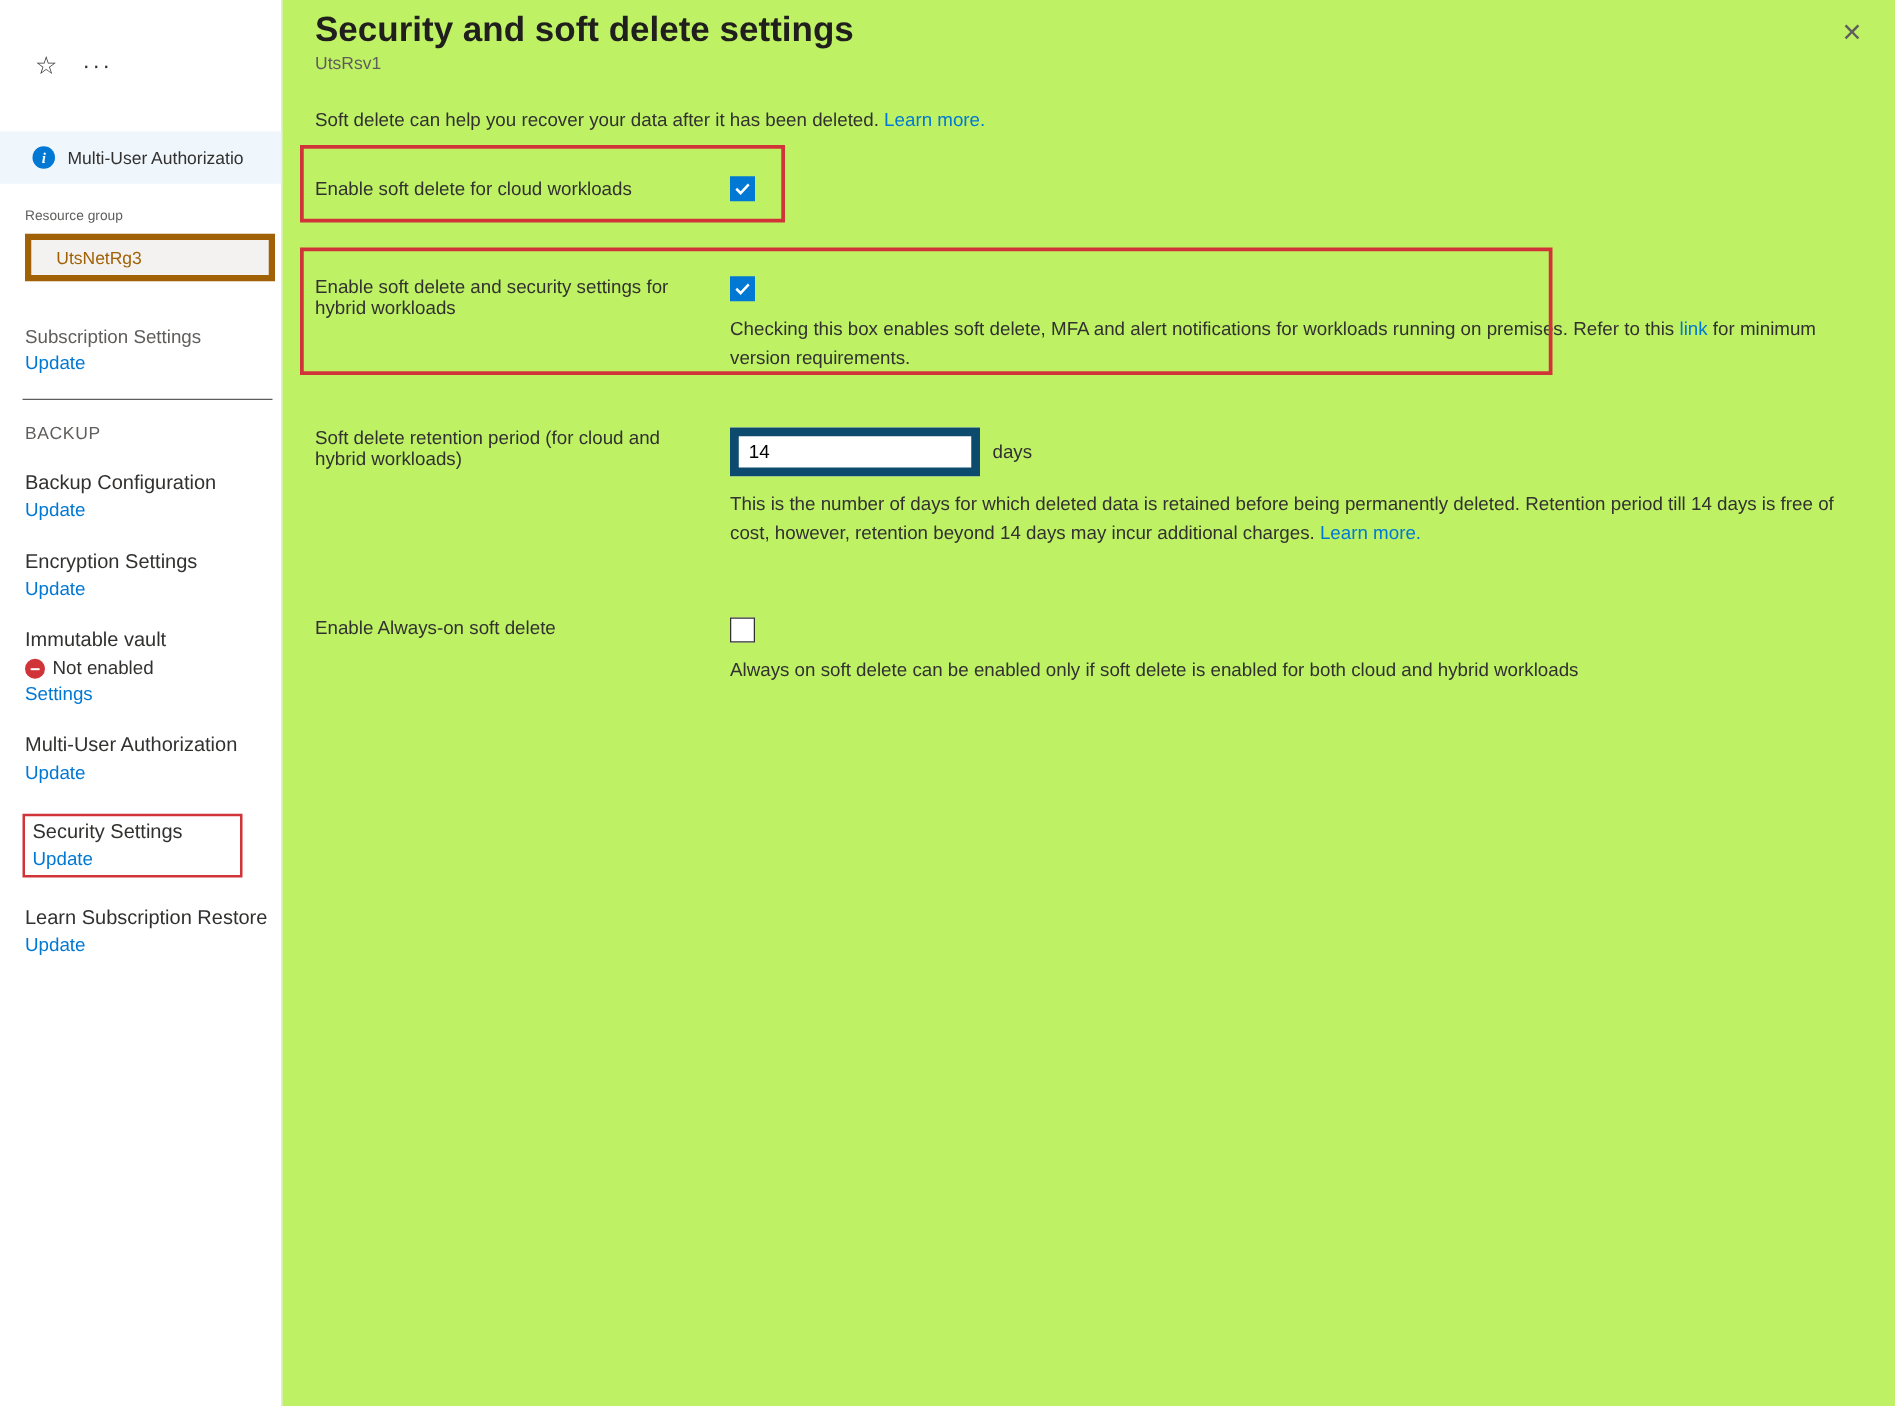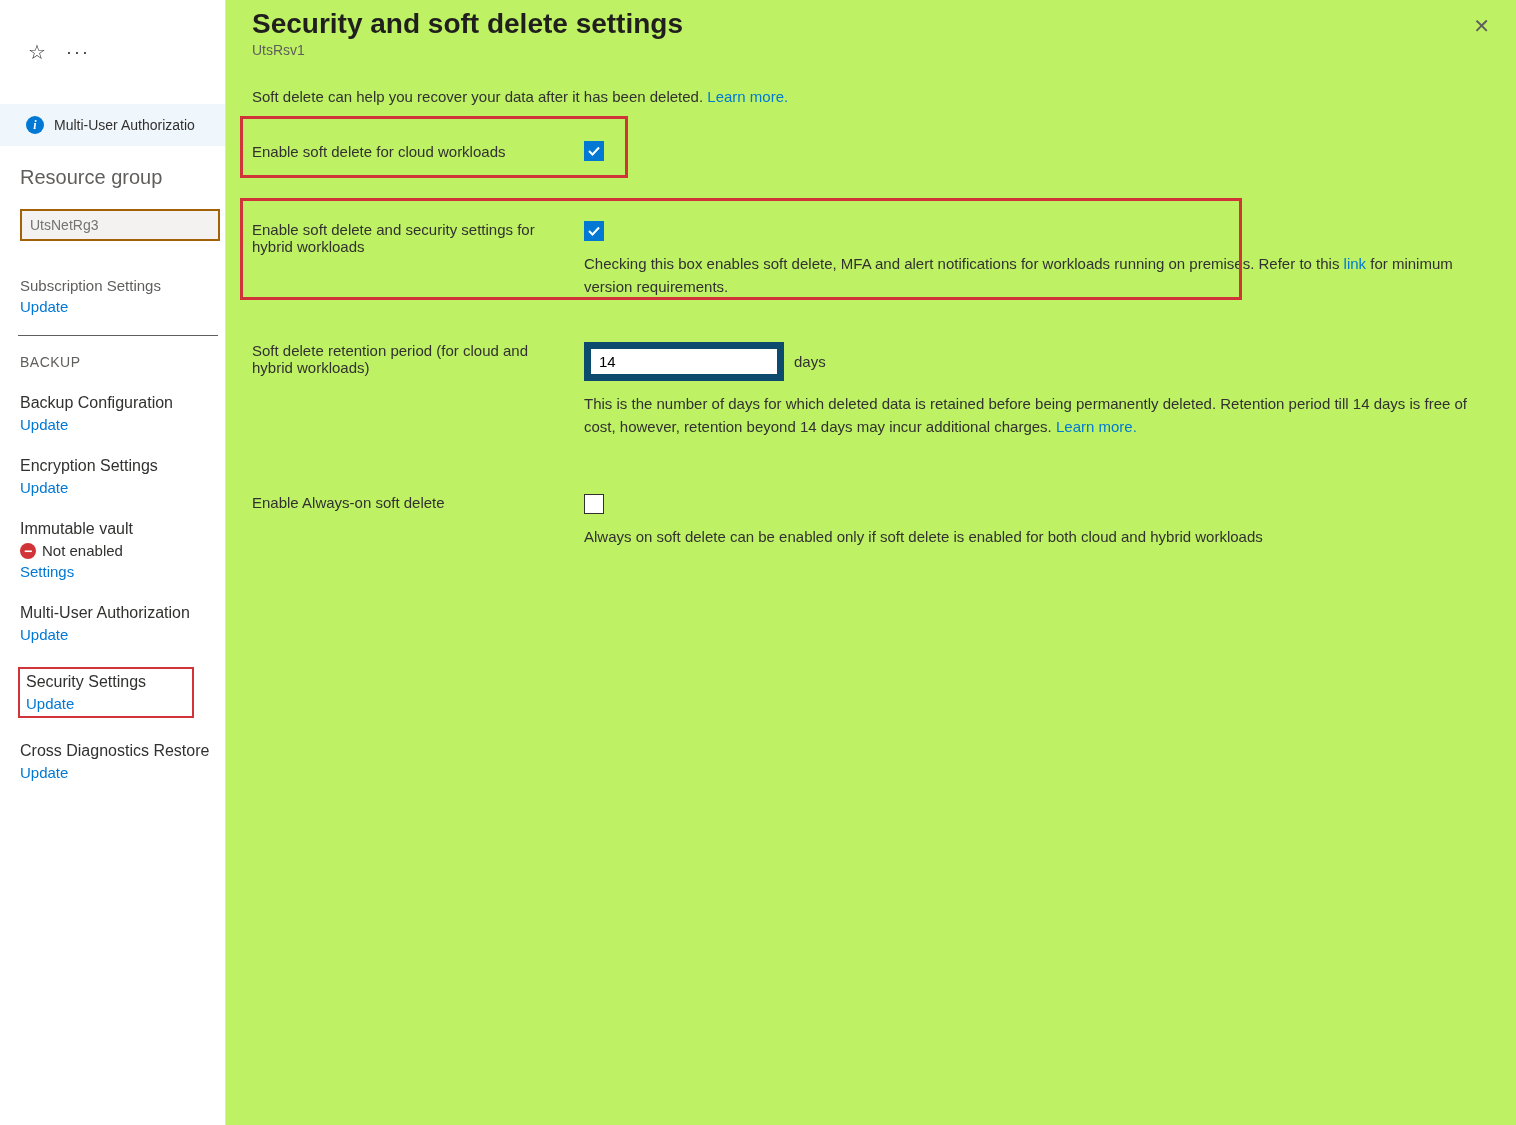--- a/index.html
+++ b/index.html
@@ -66,32 +66,32 @@
       align-items: center;
       justify-content: center;
       font-size: 12px;
       font-weight: bold;
       font-style: italic;
       font-family: Georgia, serif;
       flex-shrink: 0;
       margin-left: 18px;
     }
     .section-label {
-      font-size: 20px;
+      font-size: 11px;
       color: #605e5c;
       margin-top: 20px;
-      margin-bottom: 20px;
+      margin-bottom: 8px;
     }
     .resource-input {
       width: 200px;
-      padding: 6px 8px;
-      border: 2px solid #a16207;
+      padding: 6px 20px;
+      border: 5px solid #a16207;
       background: #f3f2f1;
       font-size: 14px;
-      color: #737373;
+      color: #a16207;
       font-family: inherit;
     }
     .divider {
       border: none;
       border-top: 1px solid #605e5c;
       margin: 20px 0 18px -2px;
       width: 200px;
     }
     .backup-heading {
       font-size: 14px;
@@ -307,21 +307,21 @@
     <div class="backup-item-title">Multi-User Authorization</div>
     <div class="backup-link">Update</div>
   </div>
 
   <div class="red-box">
     <div class="backup-item-title">Security Settings</div>
     <div class="backup-link">Update</div>
   </div>
 
   <div class="backup-item" style="margin-top:24px;">
-    <div class="backup-item-title" style="white-space:nowrap;">Cross Diagnostics Restore</div>
+    <div class="backup-item-title" style="white-space:nowrap;">Learn Subscription Restore</div>
     <div class="backup-link">Update</div>
   </div>
 </div>
 
 <div class="main-panel">
   <div class="panel-header">
     <div>
       <div class="panel-title">Security and soft delete settings</div>
       <div class="panel-subtitle">UtsRsv1</div>
     </div>

